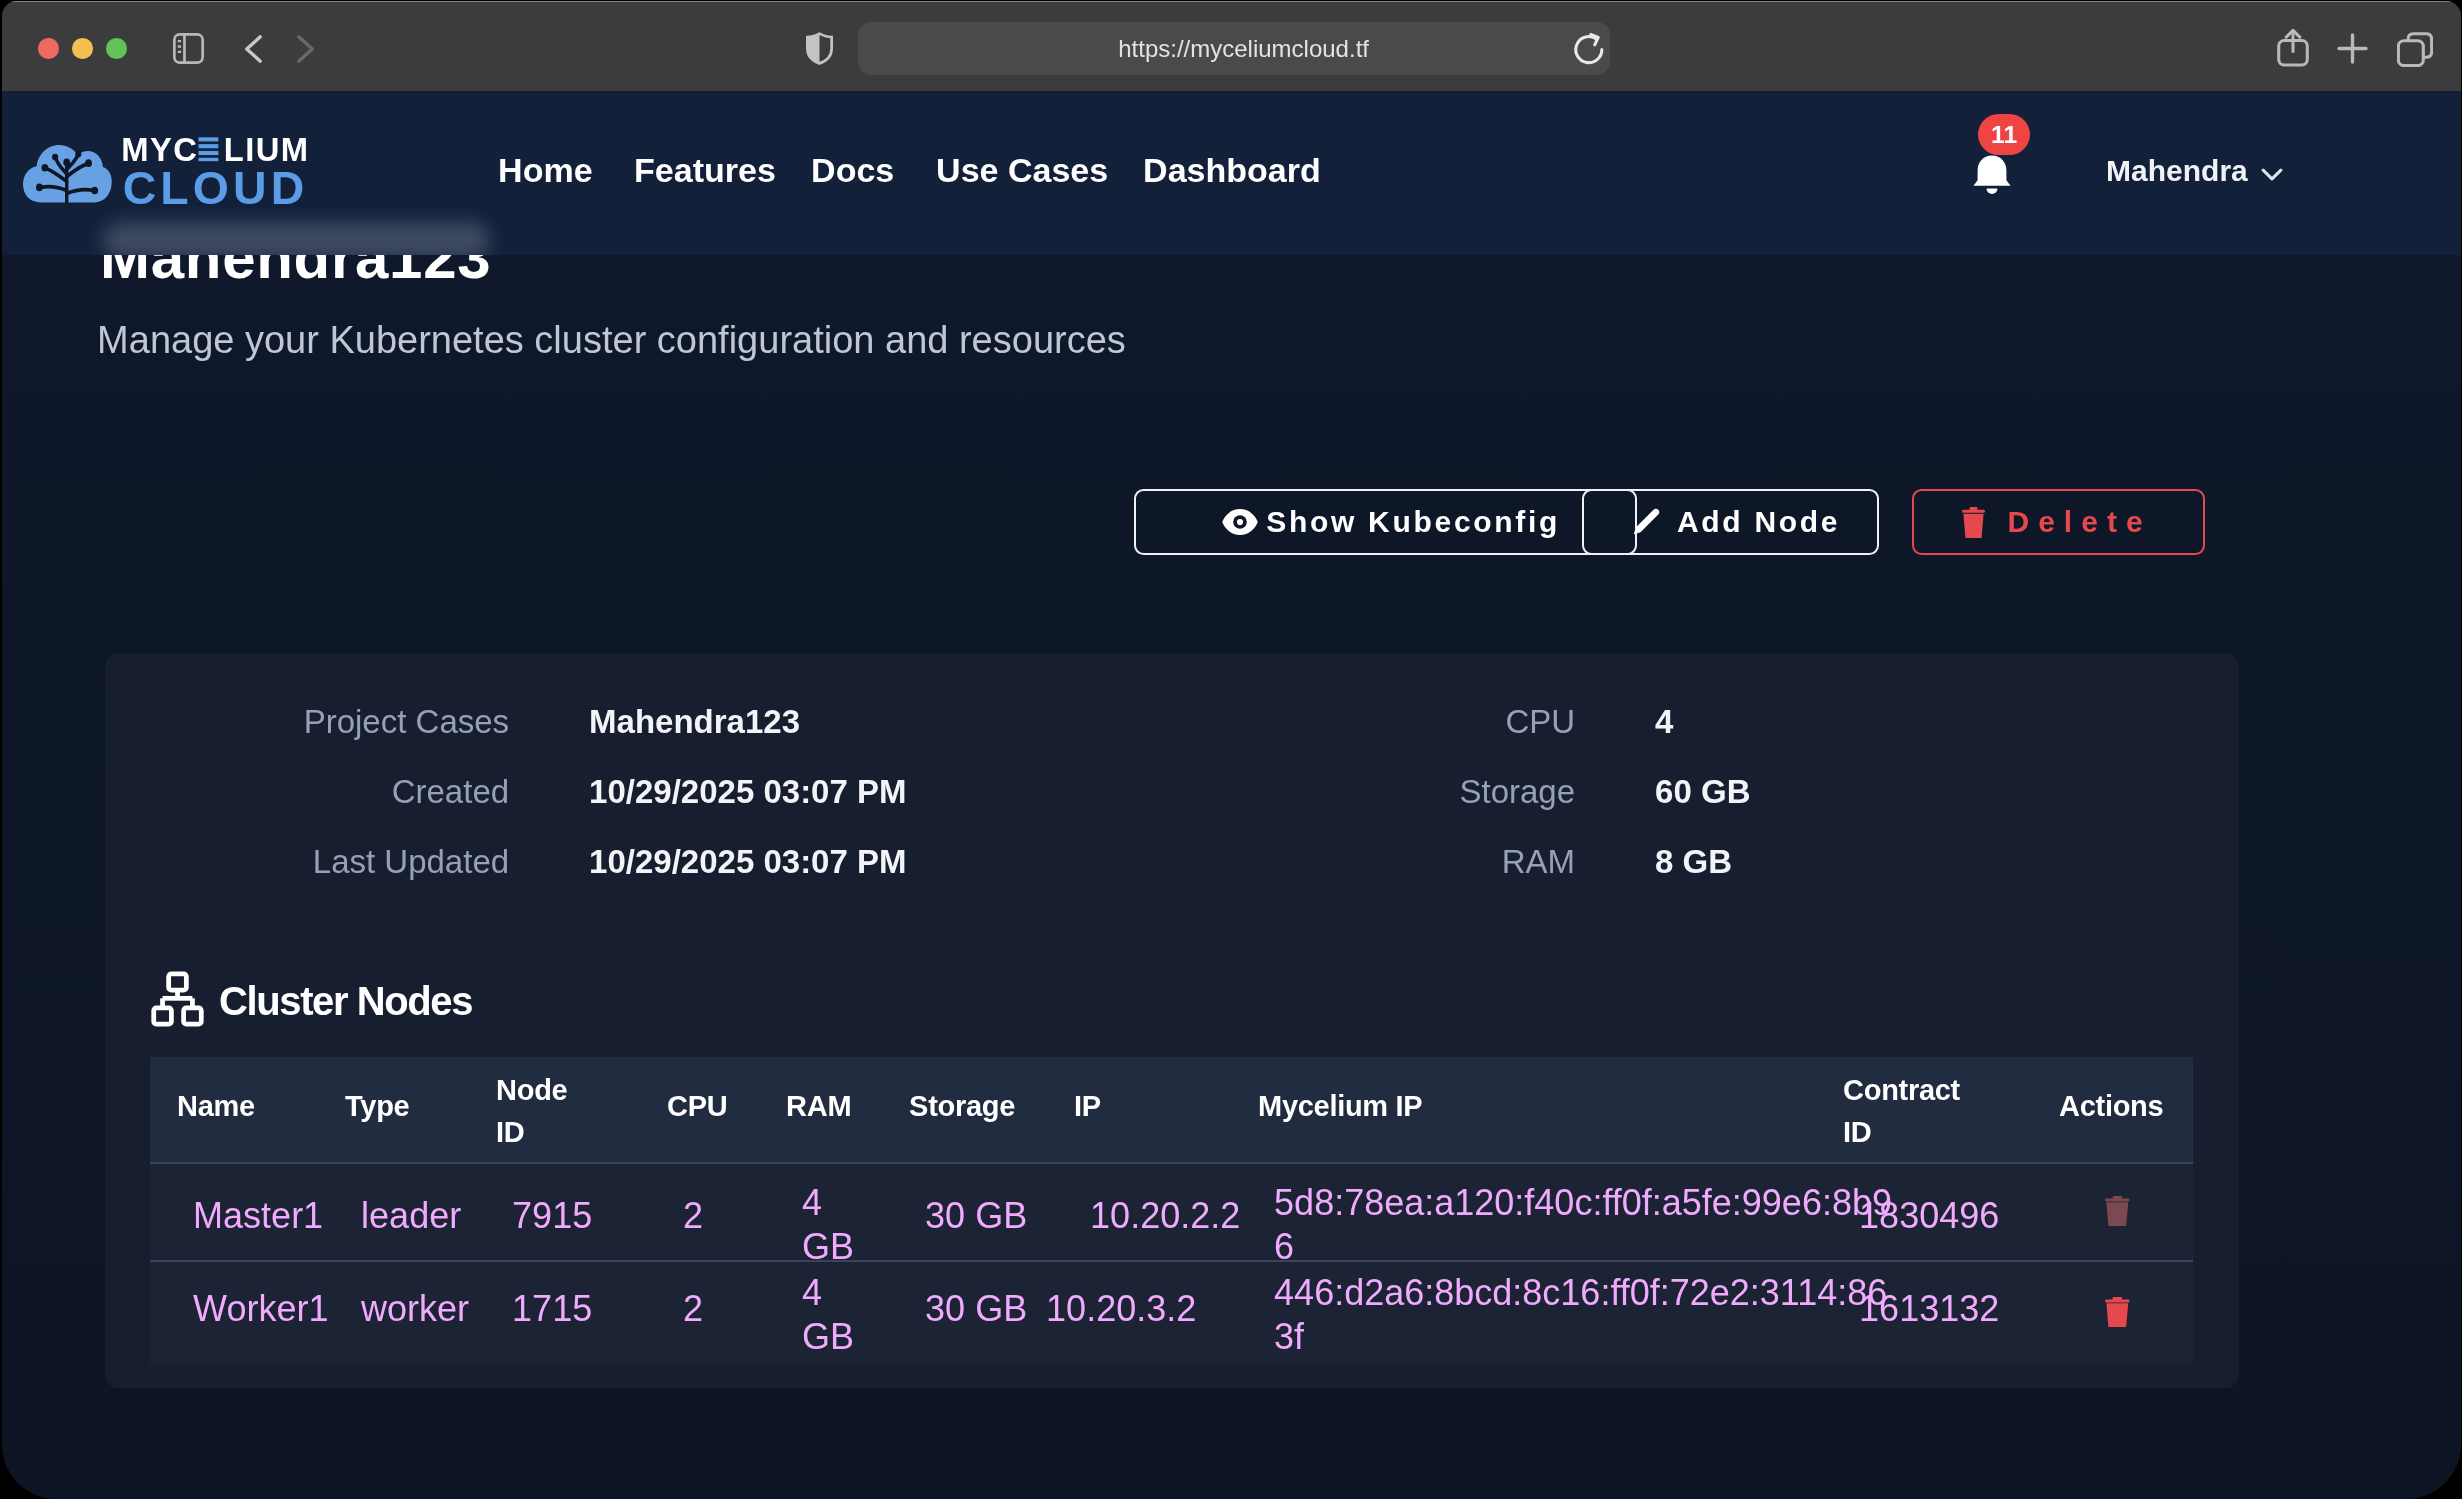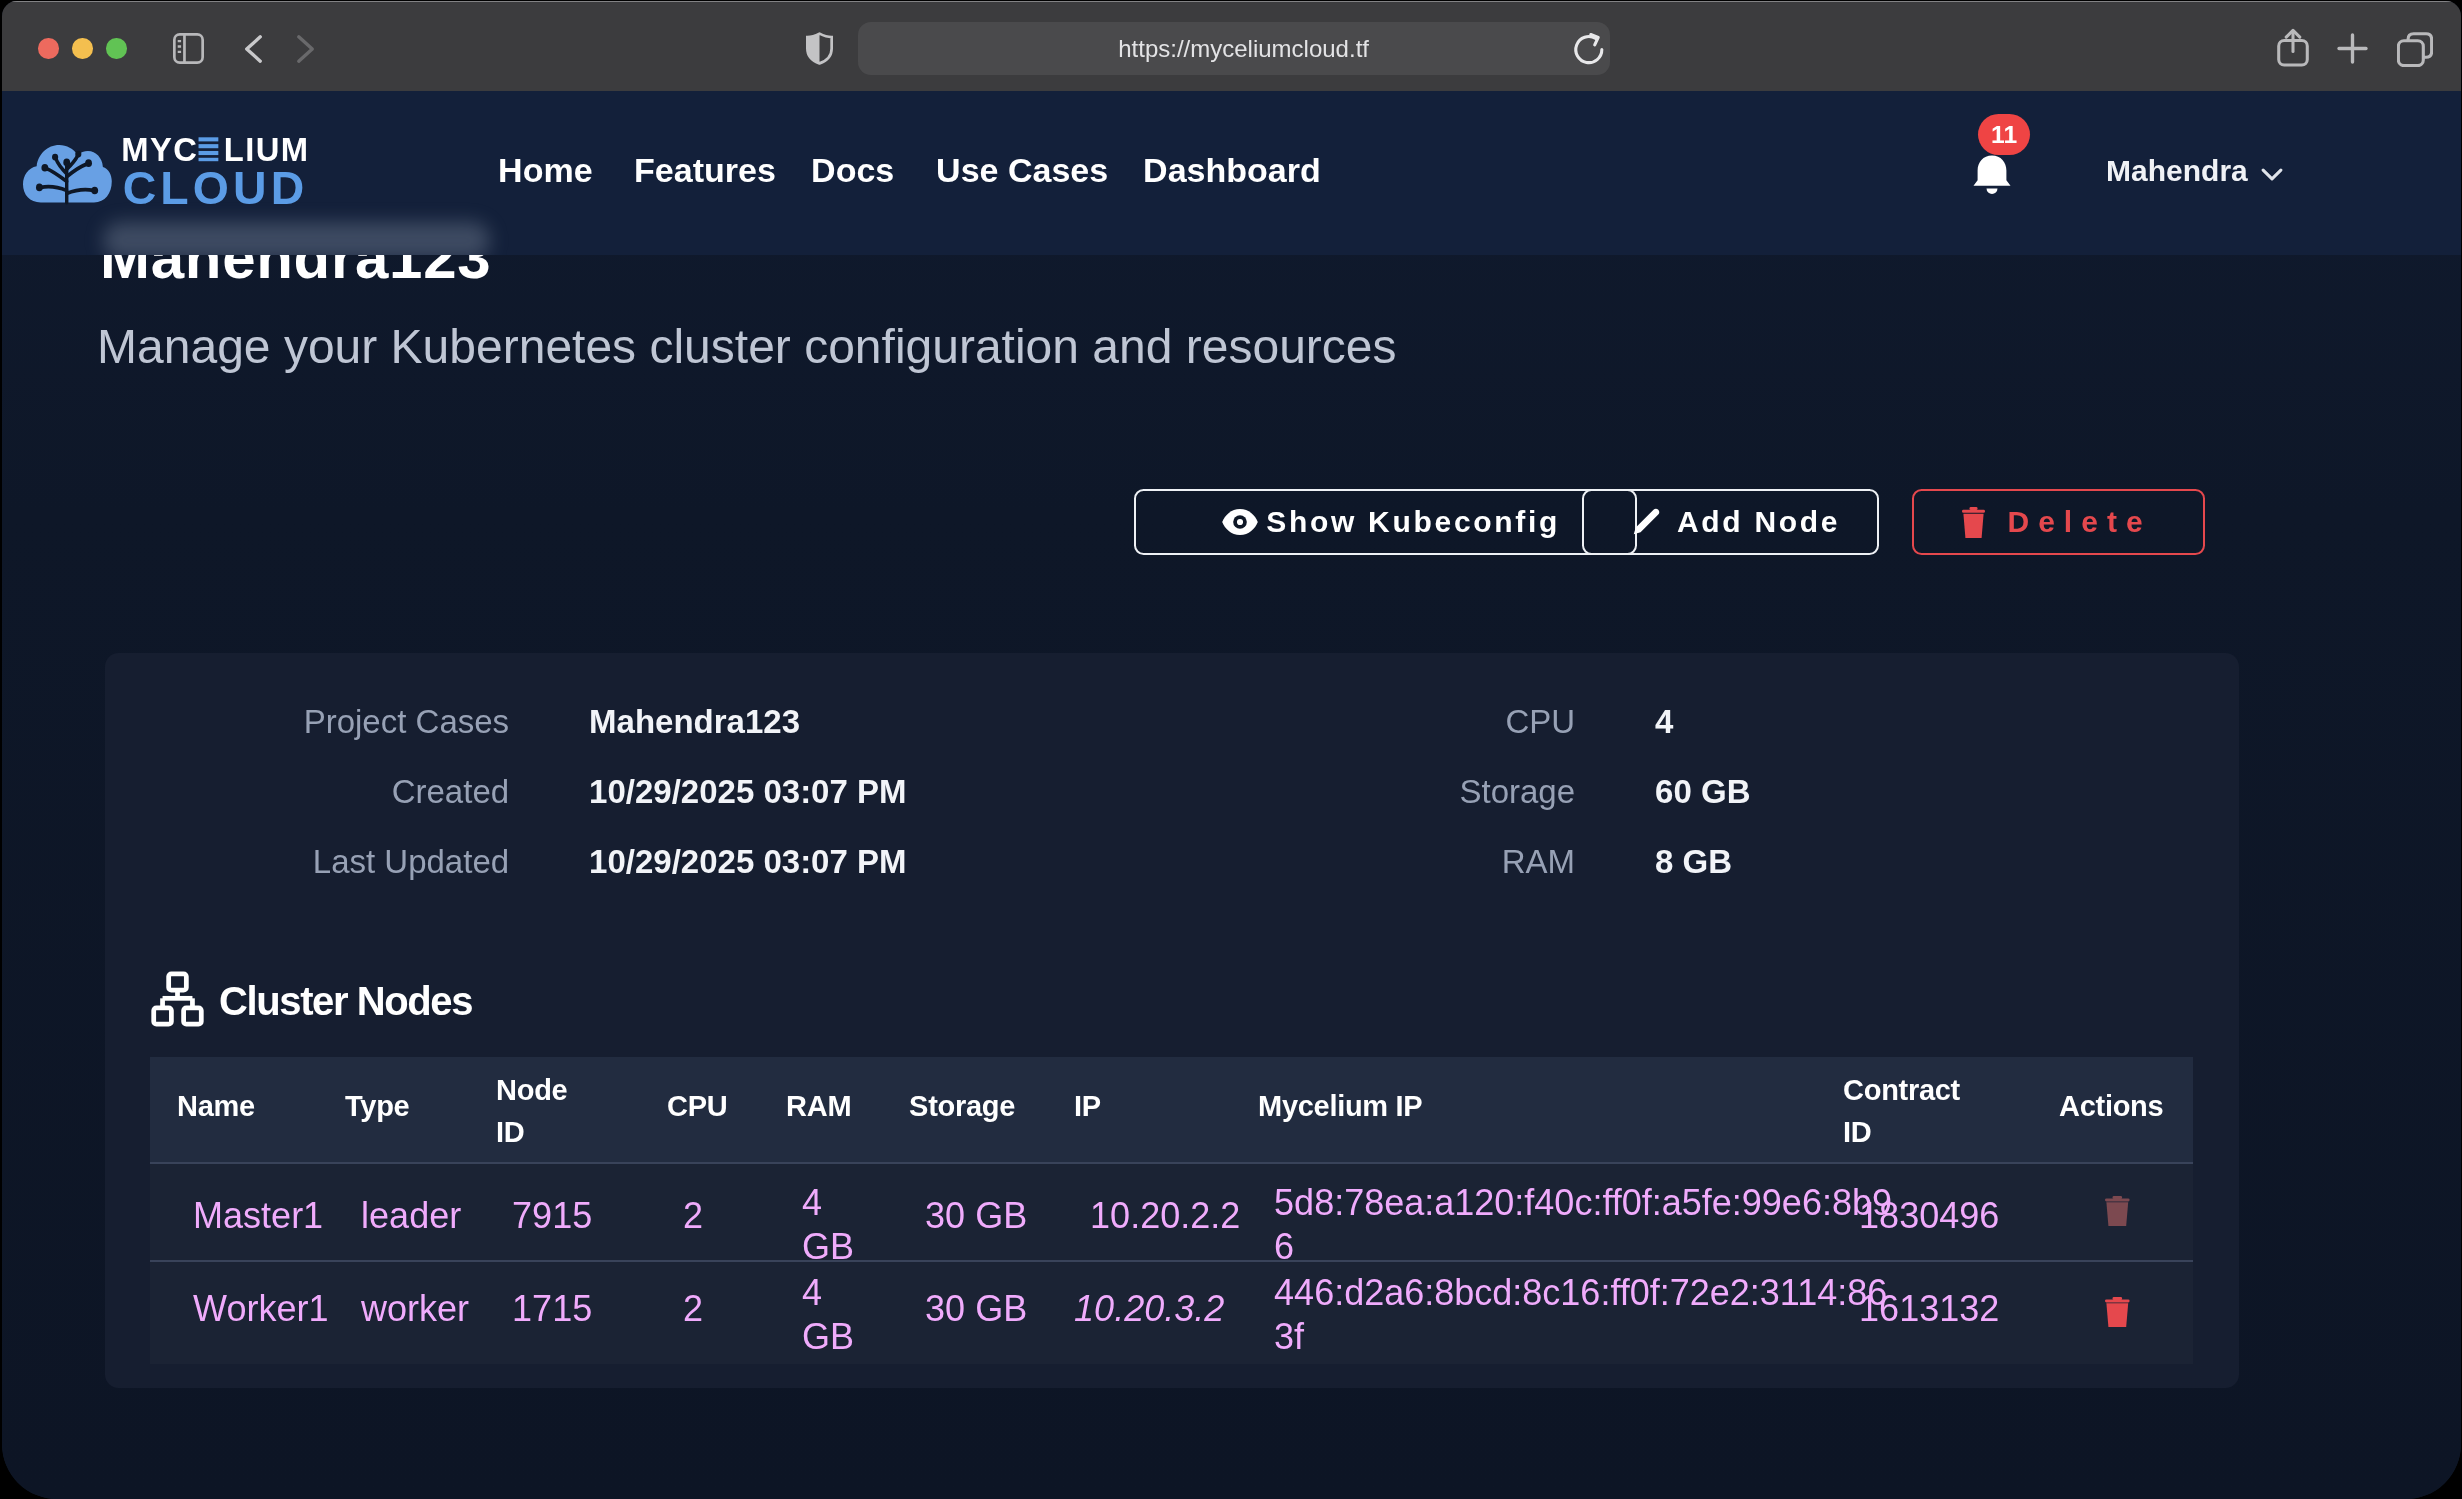--- a/index.html
+++ b/index.html
@@ -13,21 +13,21 @@
             border-radius:13px; color:#e3e3e5; font-size:24px; text-align:center; line-height:53px; text-indent:19px; }
   .cicon { position:absolute; }
   .nav { position:absolute; top:60px; font-size:34px; font-weight:600; color:#fff; }
   
   .page { position:absolute; left:0; top:90px; width:100%; height:1408px;
           background:linear-gradient(180deg, #101a2e 0%, #0e1728 30%, #0d1525 100%); }
   .h1 { position:absolute; left:98px; top:132px; font-size:60px; font-weight:700; color:#fff; letter-spacing:0.7px;}
   .hdrcover { position:absolute; left:0; top:0; width:100%; height:164px; background:#13203a; overflow:hidden; }
   .blurblob { position:absolute; left:101px; top:131px; width:387px; height:37px;
               background:rgba(150,160,178,0.33); border-radius:18px; filter:blur(9px); }
-  .subtitle { position:absolute; left:95px; top:228px; font-size:48px; color:#bfc6d4; }
+  .subtitle { position:absolute; left:95px; top:228px; font-size:38px; color:#bfc6d4; }
   
   .btn { position:absolute; top:398px; height:66px; border:2.1px solid #eef1f5; border-radius:9.6px;
          color:#fff; font-size:30px; font-weight:700; letter-spacing:2.7px;
          display:flex; align-items:center; justify-content:center; }
   .btn.red { border-color:#e5484d; color:#e5484d; }
   
   .card { position:absolute; left:103px; top:562px; width:2134px; height:735px; background:#161e30; border-radius:13.7px; }
   .lbl { position:absolute; font-size:33px; color:#97a1b5; text-align:right; width:410px; }
   .val { position:absolute; font-size:33px; color:#f2f4f8; font-weight:600; }
   .secicon { position:absolute; left:149px; top:880px; }
@@ -231,21 +231,21 @@
         <rect x="0" y="3.5" width="36" height="4.5" rx="2" fill="#7c4950"></rect>
         <rect x="11" y="0" width="14" height="4.5" rx="2" fill="#7c4950"></rect>
       </svg>
 
       <div class="td" style="left:27px; top:230px;">Worker1</div>
       <div class="td" style="left:195px; top:230px;">worker</div>
       <div class="td" style="left:346px; top:230px;">1715</div>
       <div class="td" style="left:517px; top:230px;">2</div>
       <div class="td" style="left:636px; top:214px;">4<br>GB</div>
       <div class="td" style="left:759px; top:230px;">30 GB</div>
-      <div class="td" style="left:908px; top:230px;font-style:italic;">10.20.3.2</div>
+      <div class="td" style="left:880px; top:230px;">10.20.3.2</div>
       <div class="td" style="left:1108px; top:214px;">446:d2a6:8bcd:8c16:ff0f:72e2:3114:86<br>3f</div>
       <div class="td" style="left:1693px; top:230px;">1613132</div>
       <svg class="trash" style="left:1955px; top:240px;" width="24.6" height="30" viewBox="0 0 36 44">
         <path d="M2 9 L34 9 L31 44 L5 44 Z" fill="#e5484d"></path>
         <rect x="0" y="3.5" width="36" height="4.5" rx="2" fill="#e5484d"></rect>
         <rect x="11" y="0" width="14" height="4.5" rx="2" fill="#e5484d"></rect>
       </svg>
     </div>
   </div>
 </div>

